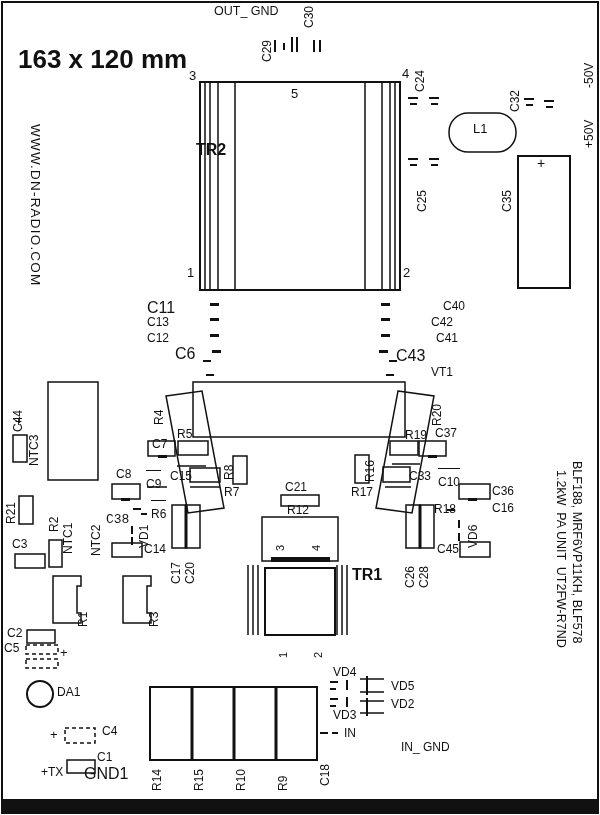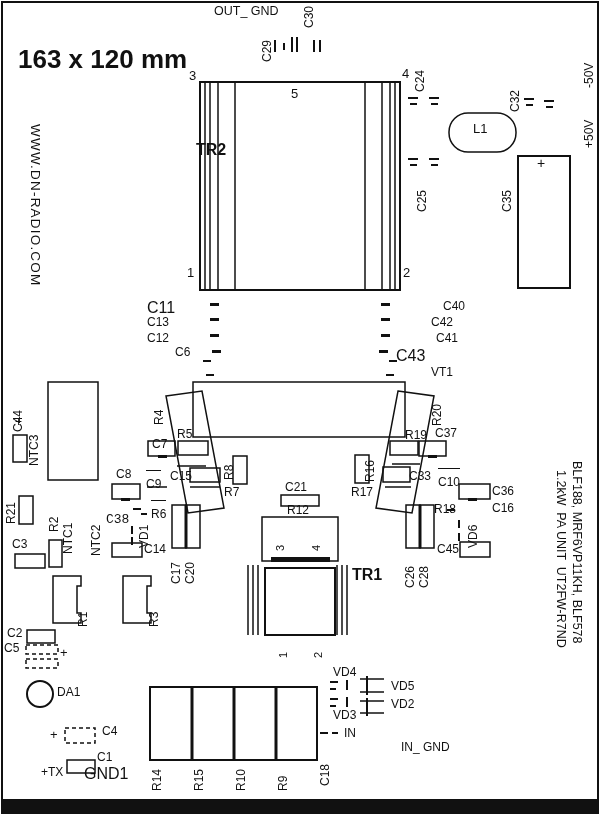--- a/index.html
+++ b/index.html
@@ -150,21 +150,21 @@
       <div class="lbl" style="left: 214px; top: 5px; font-size: 12.5px;">OUT_ GND</div>
       <div class="lbl b" style="left: 152px; top: 142px; font-size: 16px; margin-left: 44px;">TR2</div>
       <div class="lbl" style="left: 189px; top: 69px; font-size: 13px;">3</div>
       <div class="lbl" style="left: 291px; top: 87px; font-size: 13px;">5</div>
       <div class="lbl" style="left: 402px; top: 67px; font-size: 13px;">4</div>
       <div class="lbl" style="left: 187px; top: 266px; font-size: 13px;">1</div>
       <div class="lbl" style="left: 403px; top: 266px; font-size: 13px;">2</div>
       <div class="lbl" style="left: 147px; top: 300px; font-size: 16px;">C11</div>
       <div class="lbl" style="left: 147px; top: 316px; font-size: 12px;">C13</div>
       <div class="lbl" style="left: 147px; top: 332px; font-size: 12px;">C12</div>
-      <div class="lbl" style="left: 175px; top: 346px; font-size: 12px;">C6</div>
+      <div class="lbl" style="left: 175px; top: 346px; font-size: 16px;">C6</div>
       <div class="lbl" style="left: 431px; top: 300px; font-size: 12px; margin-left: 12px;">C40</div>
       <div class="lbl" style="left: 431px; top: 316px; font-size: 12px;">C42</div>
       <div class="lbl" style="left: 436px; top: 332px; font-size: 12px;">C41</div>
       <div class="lbl" style="left: 396px; top: 348px; font-size: 16px;">C43</div>
       <div class="lbl" style="left: 431px; top: 366px; font-size: 12px;">VT1</div>
       <div class="lbl" style="left: 152px; top: 426px; font-size: 12px; margin-top: 12px;">C7</div>
       <div class="lbl" style="left: 177px; top: 428px; font-size: 12px;">R5</div>
       <div class="lbl o" style="left: 146px; top: 470px; font-size: 12px;">C9</div>
       <div class="lbl" style="left: 170px; top: 470px; font-size: 12px;">C15</div>
       <div class="lbl" style="left: 224px; top: 486px; font-size: 12px;">R7</div>

